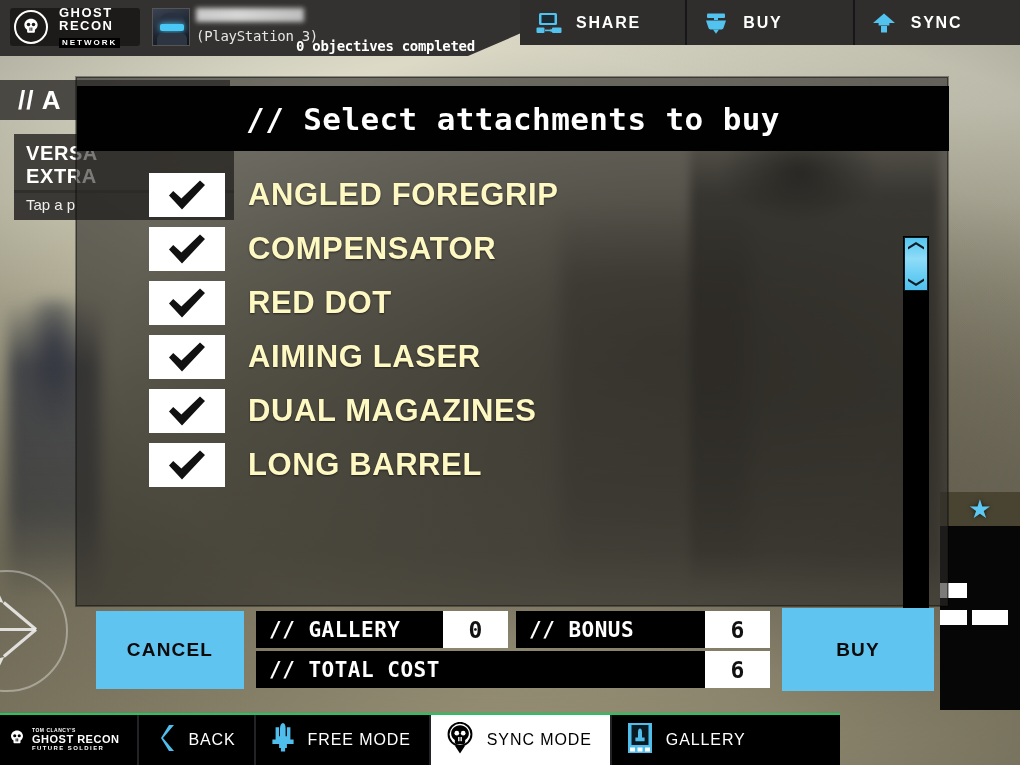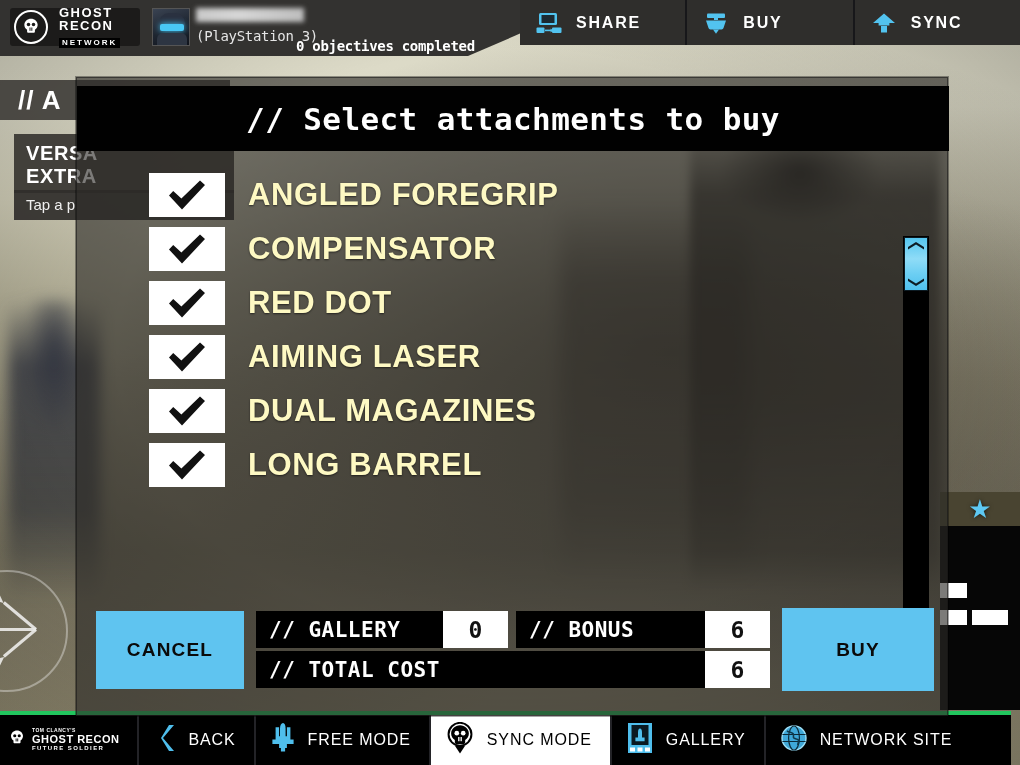--- a/index.html
+++ b/index.html
@@ -303,21 +303,21 @@
   }
   .rp-chip { position: absolute; background: #ffffff; z-index: 7; }
   .rp-c1 { right: 53px; top: 583px; width: 27px; height: 15px; }
   .rp-c2 { right: 53px; top: 610px; width: 27px; height: 15px; }
   .rp-c3 { right: 12px; top: 610px; width: 36px; height: 15px; }
 
   
   .modal-outer {
     position: absolute;
     left: 76px; top: 77px;
-    width: 872px; height: 639px;
+    width: 872px; height: 529px;
     background: rgba(44,42,39,0.62);
     border: 1px solid rgba(20,20,20,0.55);
     box-sizing: border-box;
     z-index: 40;
     box-shadow: 0 0 0 1px rgba(0,0,0,0.35);
   }
   .modal-titlebar {
     position: absolute;
     left: 0; top: 8px;
     width: 872px; height: 65px;
@@ -448,25 +448,25 @@
     font-weight: bold;
     font-size: 23px;
     display: flex; align-items: center; justify-content: center;
     font-family: "DejaVu Sans Mono", monospace;
   }
 
   
   .bottom-nav {
     position: absolute;
     left: 0; bottom: 0;
-    width: 1011px; height: 50px;
+    width: 840px; height: 50px;
     background: #000000;
     display: flex;
     z-index: 30;
-    border-top: 4px solid #22c55e;
+    border-top: 2px solid #22c55e;
   }
   .nav-item {
     display: flex;
     align-items: center;
     gap: 12px;
     padding: 0 18px 0 14px;
     border-right: 2px solid #232327;
     cursor: pointer;
     box-sizing: border-box;
     height: 50px;
@@ -759,27 +759,15 @@
           <rect x="5.5" y="3" width="17" height="20" fill="#0a1a22"></rect>
           <path d="M14 6.5c1.2 0 2 1.6 2 4v5h2.6v3.8H9.4V15.5H12v-5c0-2.4.8-4 2-4z" fill="#4fbeec"></path>
           <rect x="4" y="25.5" width="5" height="4" fill="#fff"></rect>
           <rect x="11.5" y="25.5" width="5" height="4" fill="#fff"></rect>
           <rect x="19" y="25.5" width="5" height="4" fill="#fff"></rect>
         </svg>
       </span>
       <span class="nlbl">GALLERY</span>
     </div>
 
-    <div class="nav-item">
-      <span>
-        <svg width="28" height="28" viewBox="0 0 28 28" aria-hidden="true">
-          <circle cx="14" cy="14" r="12" fill="#3fa8d8"></circle>
-          <circle cx="14" cy="14" r="12" fill="none" stroke="#9fe0f7" stroke-width="1.4"></circle>
-          <ellipse cx="14" cy="14" rx="5.4" ry="12" fill="none" stroke="#0c2a38" stroke-width="1.2"></ellipse>
-          <path d="M2.4 10.5h23.2M2.4 17.5h23.2" stroke="#0c2a38" stroke-width="1.2" fill="none"></path>
-          <path d="M7 7c2.5 1.6 4.5 1 6 2.6s-.6 3.4 1 4.6 3.4.2 4.4 1.8-1 3.4-.5 5" fill="none" stroke="#0f3a4c" stroke-width="1.6"></path>
-        </svg>
-      </span>
-      <span class="nlbl">NETWORK SITE</span>
-    </div>
   </div>
 
 </div>
 
 </body></html>

